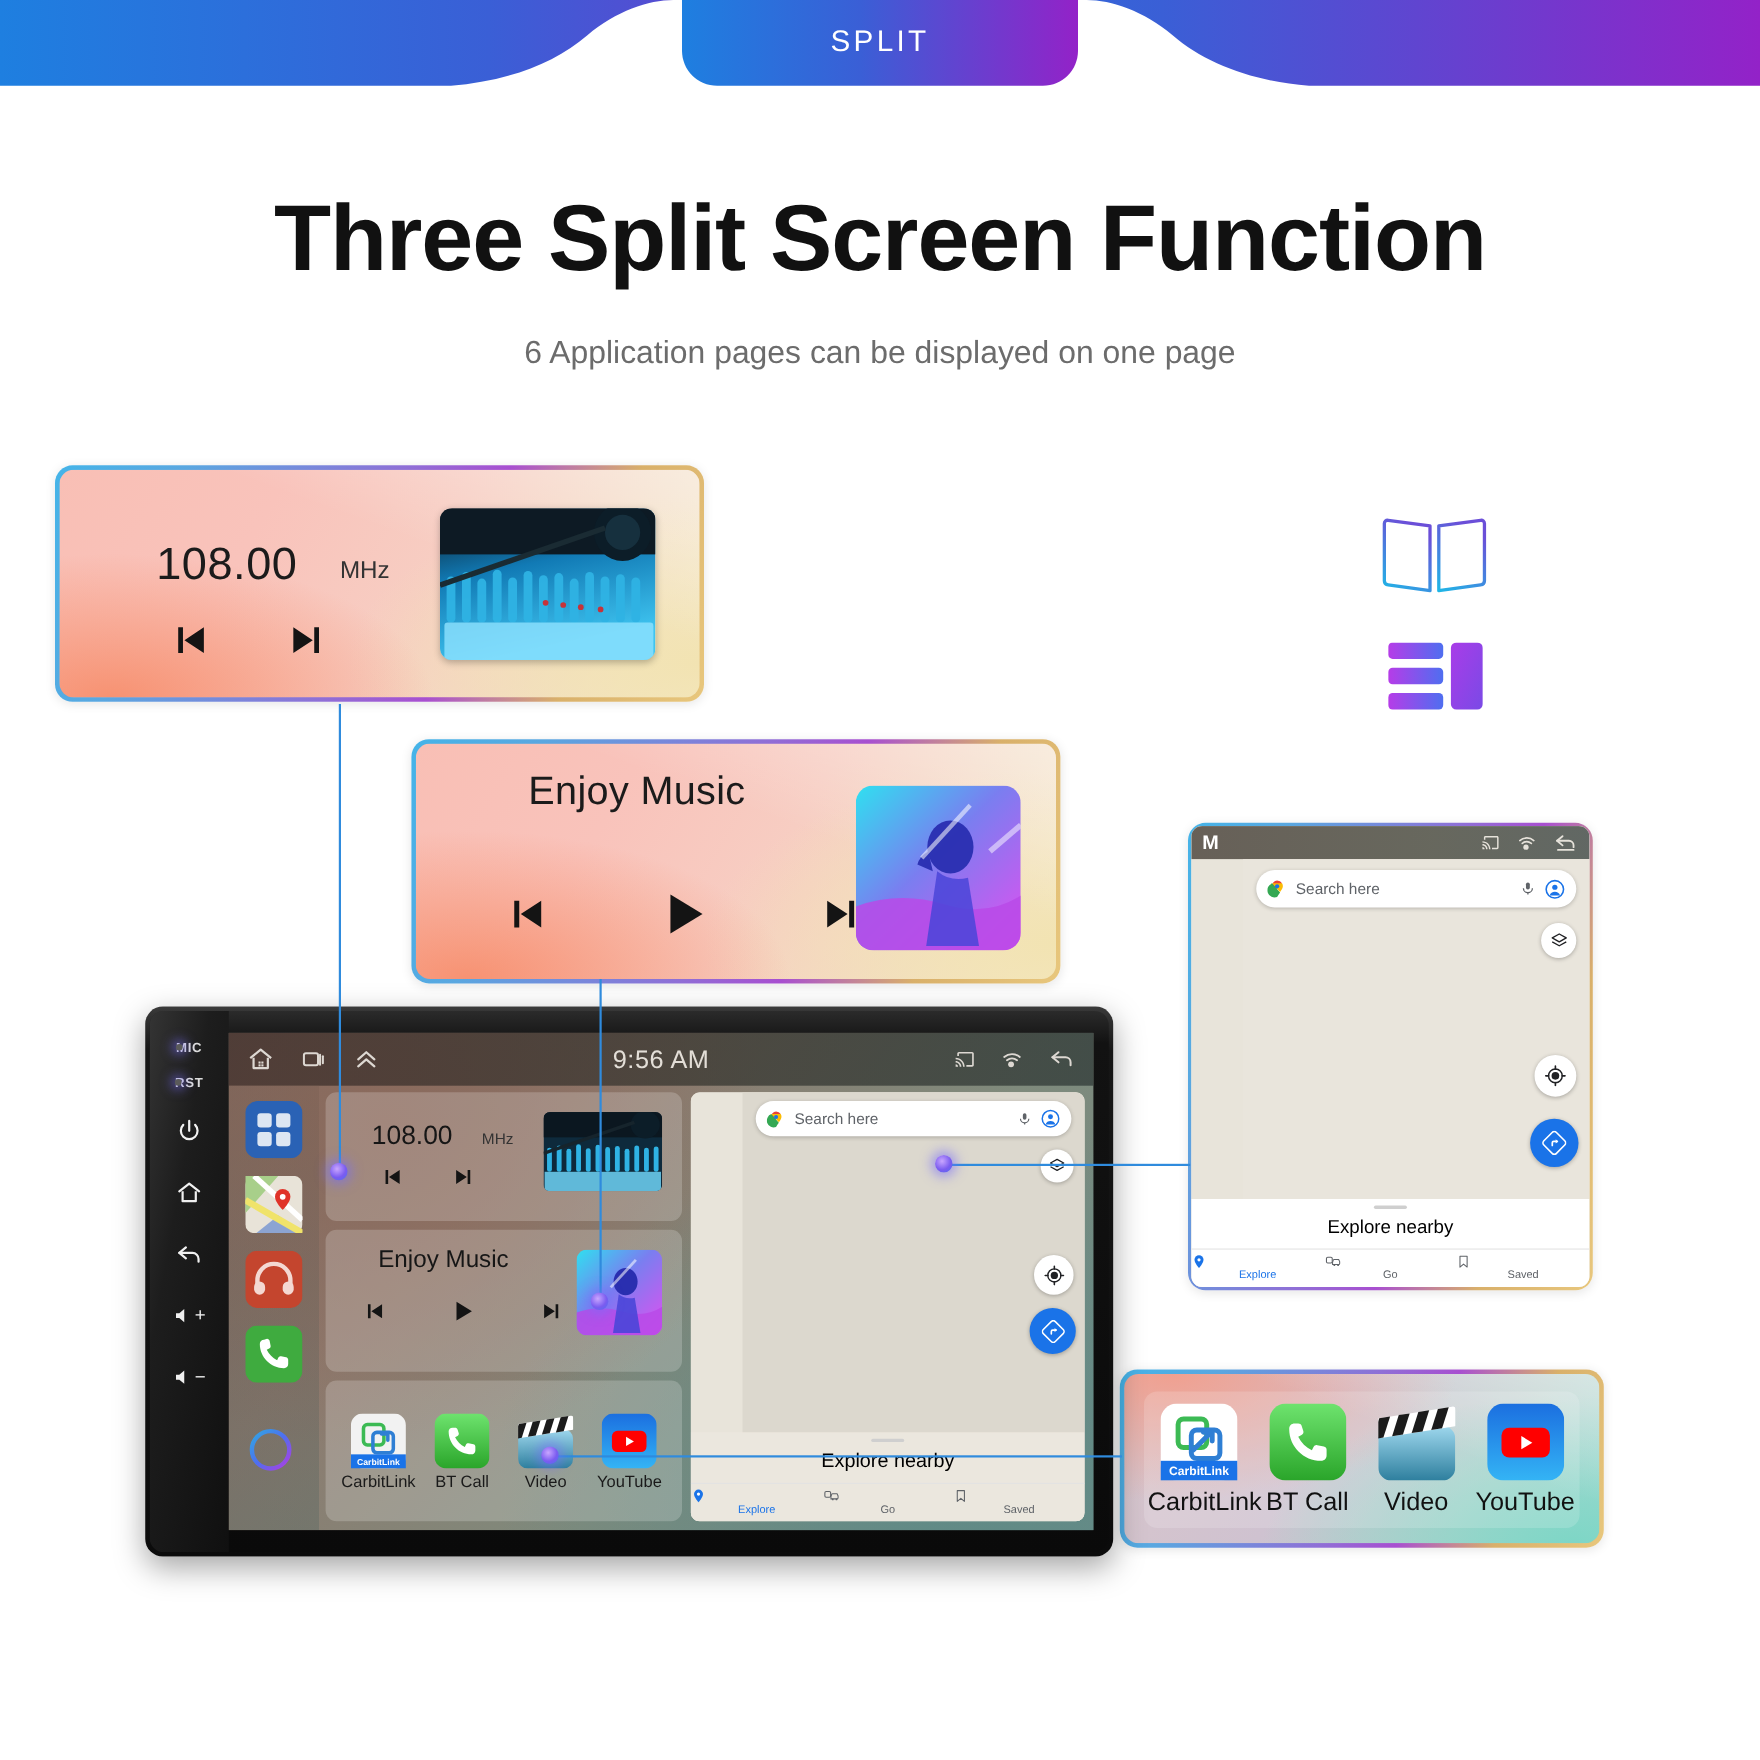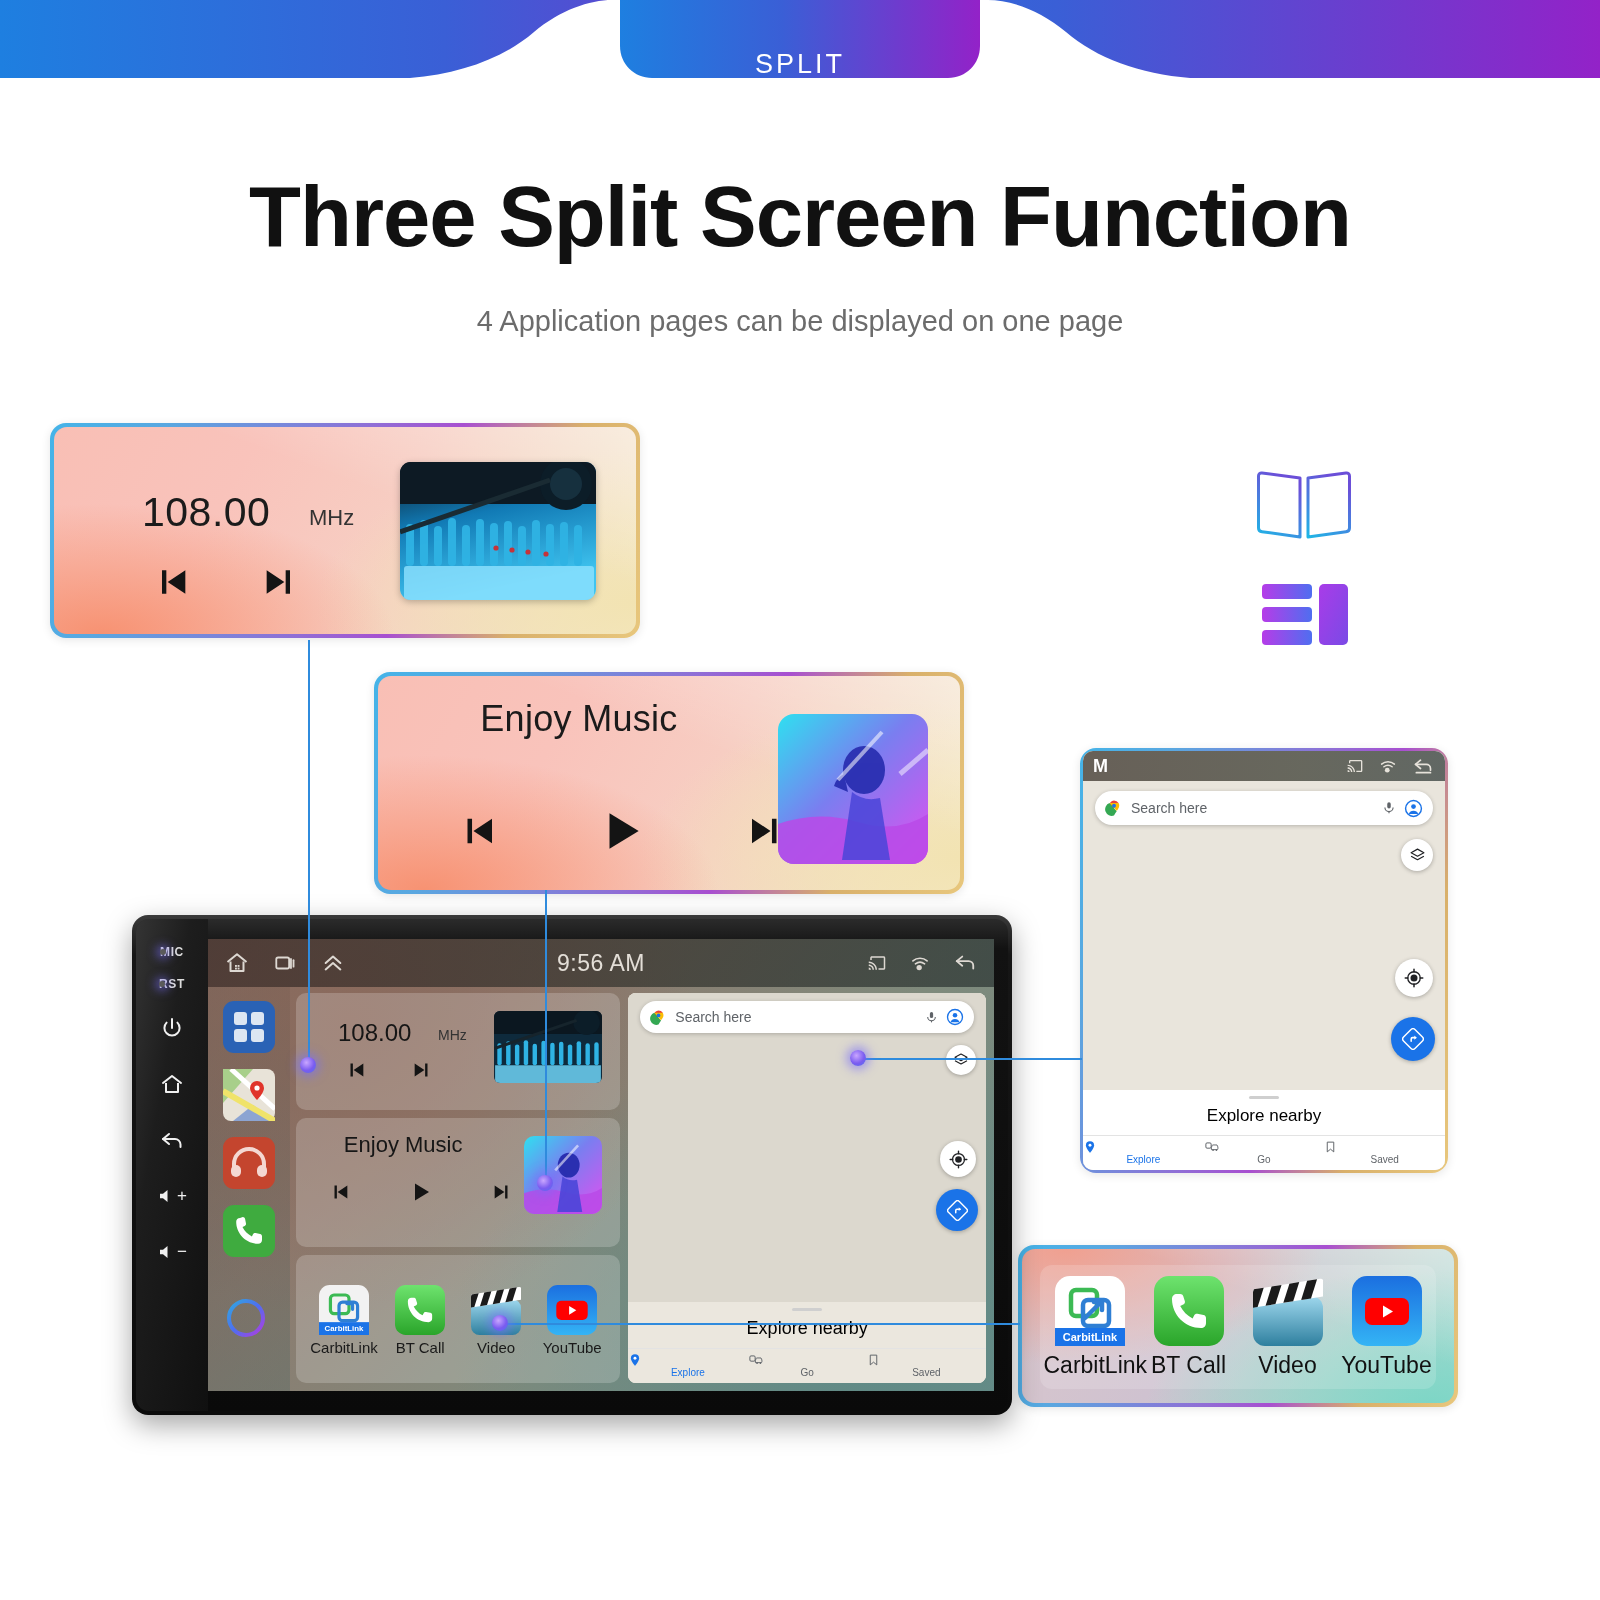--- a/index.html
+++ b/index.html
@@ -10,21 +10,21 @@
     overflow: hidden;
   }
   #root { position: relative; width: 1600px; height: 1600px; }
 
   
   .banner-wrap { position: absolute; left: 0; top: 0; width: 1600px; height: 90px; }
   .banner-svg { display: block; }
   .banner-label {
     position: absolute; left: 0; top: 22px; width: 1600px;
     text-align: center; color: #ffffff;
-    font-size: 27px; letter-spacing: 3px; font-weight: 400; margin-top: 27px;
+    font-size: 27px; letter-spacing: 3px; font-weight: 400;
   }
 
   
   .page-title {
     position: absolute; left: 0; top: 168px; width: 1600px; text-align: center;
     font-size: 85px; font-weight: 700; color: #111111;
     letter-spacing: -1px; font-family: "Liberation Sans", sans-serif;
   }
   .page-subtitle {
     position: absolute; left: 0; top: 305px; width: 1600px; text-align: center;
@@ -187,21 +187,21 @@
 
   
   .gm { position: relative; width: 100%; height: 100%; background: #e8e4da; display: flex; flex-direction: column; }
   .gm-topbar {
     height: 30px; display: flex; align-items: center; padding: 0 10px;
     background: linear-gradient(90deg, rgba(60,52,44,.75) 0%, rgba(60,62,52,.75) 60%, rgba(52,62,60,.75) 100%);
     color: #e6e2da; flex: 0 0 auto;
   }
   .gm-topbar .m { font-size: 18px; font-weight: 600; color: #fff; }
   .gm-topbar .right { margin-left: auto; display: flex; gap: 12px; align-items: center; }
-  .gm-map { position: relative; flex: 1; background: #e9e5dc; }
+  .gm-map { position: relative; flex: 1; background: #e9e5dc; margin-left: 47px; }
   .gm-search {
     position: absolute; left: 12px; right: 12px; top: 10px; height: 34px;
     background: #fff; border-radius: 20px; display: flex; align-items: center;
     padding: 0 10px; gap: 8px; box-shadow: 0 1px 4px rgba(0,0,0,.22);
   }
   .gm-search .ph { flex: 1; font-size: 14px; color: #5f6368; }
   .gm-fab {
     position: absolute; border-radius: 50%; display: flex; align-items: center; justify-content: center;
     box-shadow: 0 1px 4px rgba(0,0,0,.28);
   }
@@ -252,21 +252,21 @@
                L612,0
                C590,0 560,10 534,32
                C504,58 460,74 410,78
                L0,78 L0,0 Z" fill="url(#bgrad)"></path>
       <path d="M620,0 L980,0 L980,46 C980,64 966,78 948,78 L652,78 C634,78 620,64 620,46 Z" fill="url(#bgrad)"></path>
     </svg>
     <div class="banner-label">SPLIT</div>
   </div>
 
   <div class="page-title">Three Split Screen Function</div>
-  <div class="page-subtitle">4 Application pages can be displayed on one page</div>
+  <div class="page-subtitle">6 Application pages can be displayed on one page</div>
 
   <div id="split-icons">
     <svg id="split-icon-book" width="96" height="70" viewBox="0 0 96 70">
       <defs>
         <linearGradient id="bookg" x1="0" y1="1" x2="0.4" y2="0">
           <stop offset="0" stop-color="#1fb6e6"></stop>
             <stop offset="1" stop-color="#6b4fd8"></stop>
         </linearGradient>
       </defs>
       <path d="M44,8 L6,3 C4,2.7 2.5,4 2.5,6 L2.5,58 C2.5,60 4,61.5 6,61.7 L44,67 Z" fill="none" stroke="url(#bookg)" stroke-width="3" stroke-linejoin="round"></path>

